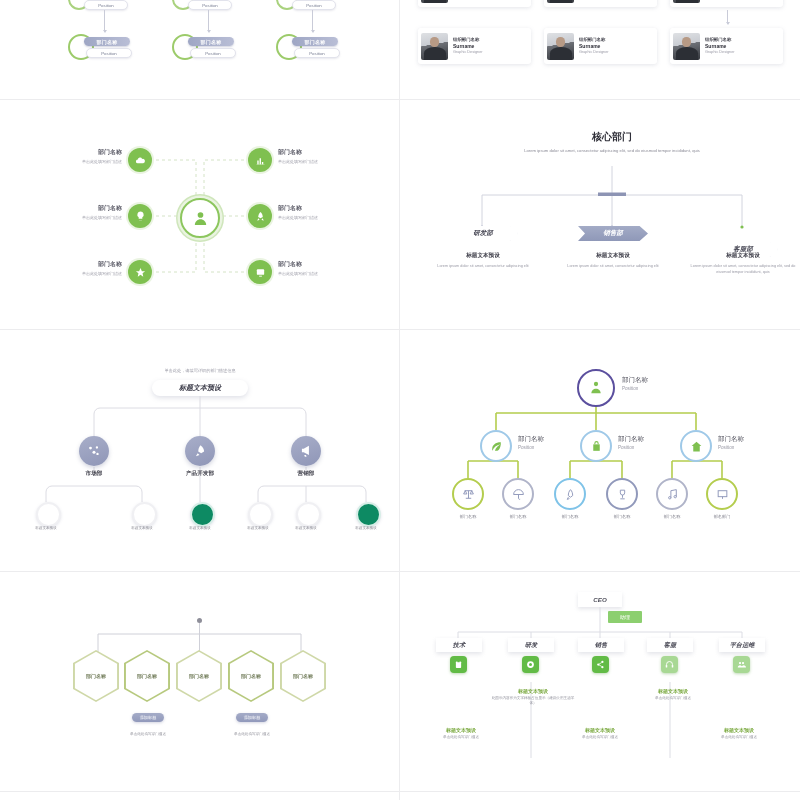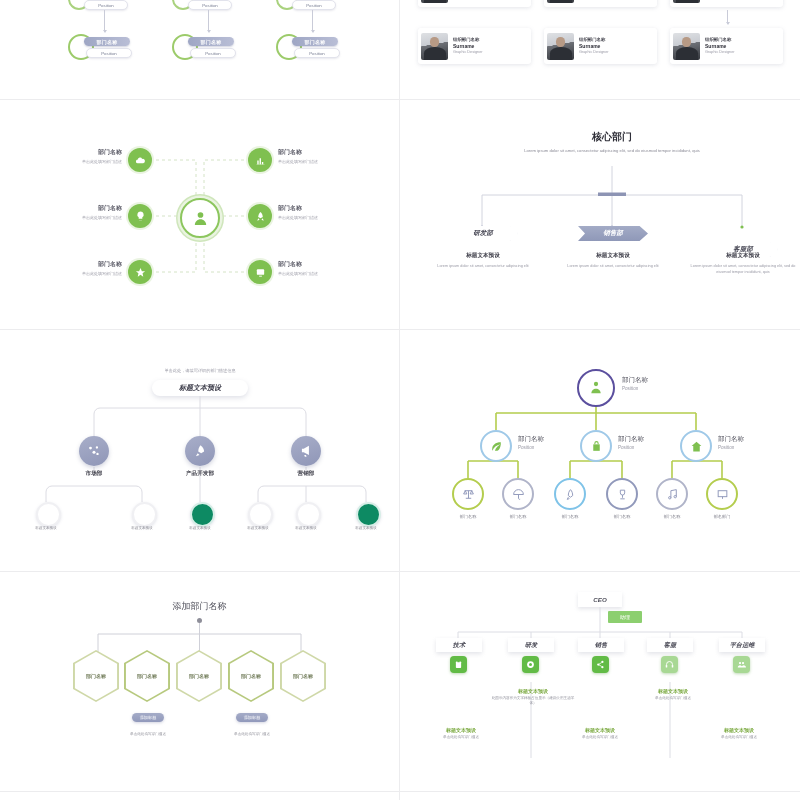--- a/index.html
+++ b/index.html
@@ -500,21 +500,20 @@
       <svg width="13" height="13" viewBox="0 0 24 24" fill="none" stroke="#9199bb" stroke-width="1.8">
           <rect x="4" y="5" width="16" height="11"></rect>
           <path d="M12 16v4"></path>
         </svg>
     </div>
     <div class="olbl-s cn" style="left:302px;top:184px;">部名部门</div>
   </div>
 
   <div class="slide" style="left:0;top:572px;width:399px;height:219px;">
 
-    <div style="position:absolute;left:0;right:0;top:28px;text-align:center;font-size:9px;color:#4e4e59;" class="cn">添加部门名称</div>
 
     <div class="dot" style="left:197px;top:46px;"></div>
 
     <svg width="399" height="219" style="position:absolute;left:0;top:0;">
       <g stroke="#cfd0d8" stroke-width="1" fill="none">
         <path d="M199.5 51 V62"></path>
         <path d="M98 62 H301"></path>
         <path d="M98 62 V80"></path>
         <path d="M199.5 62 V80"></path>
         <path d="M301 62 V80"></path>

